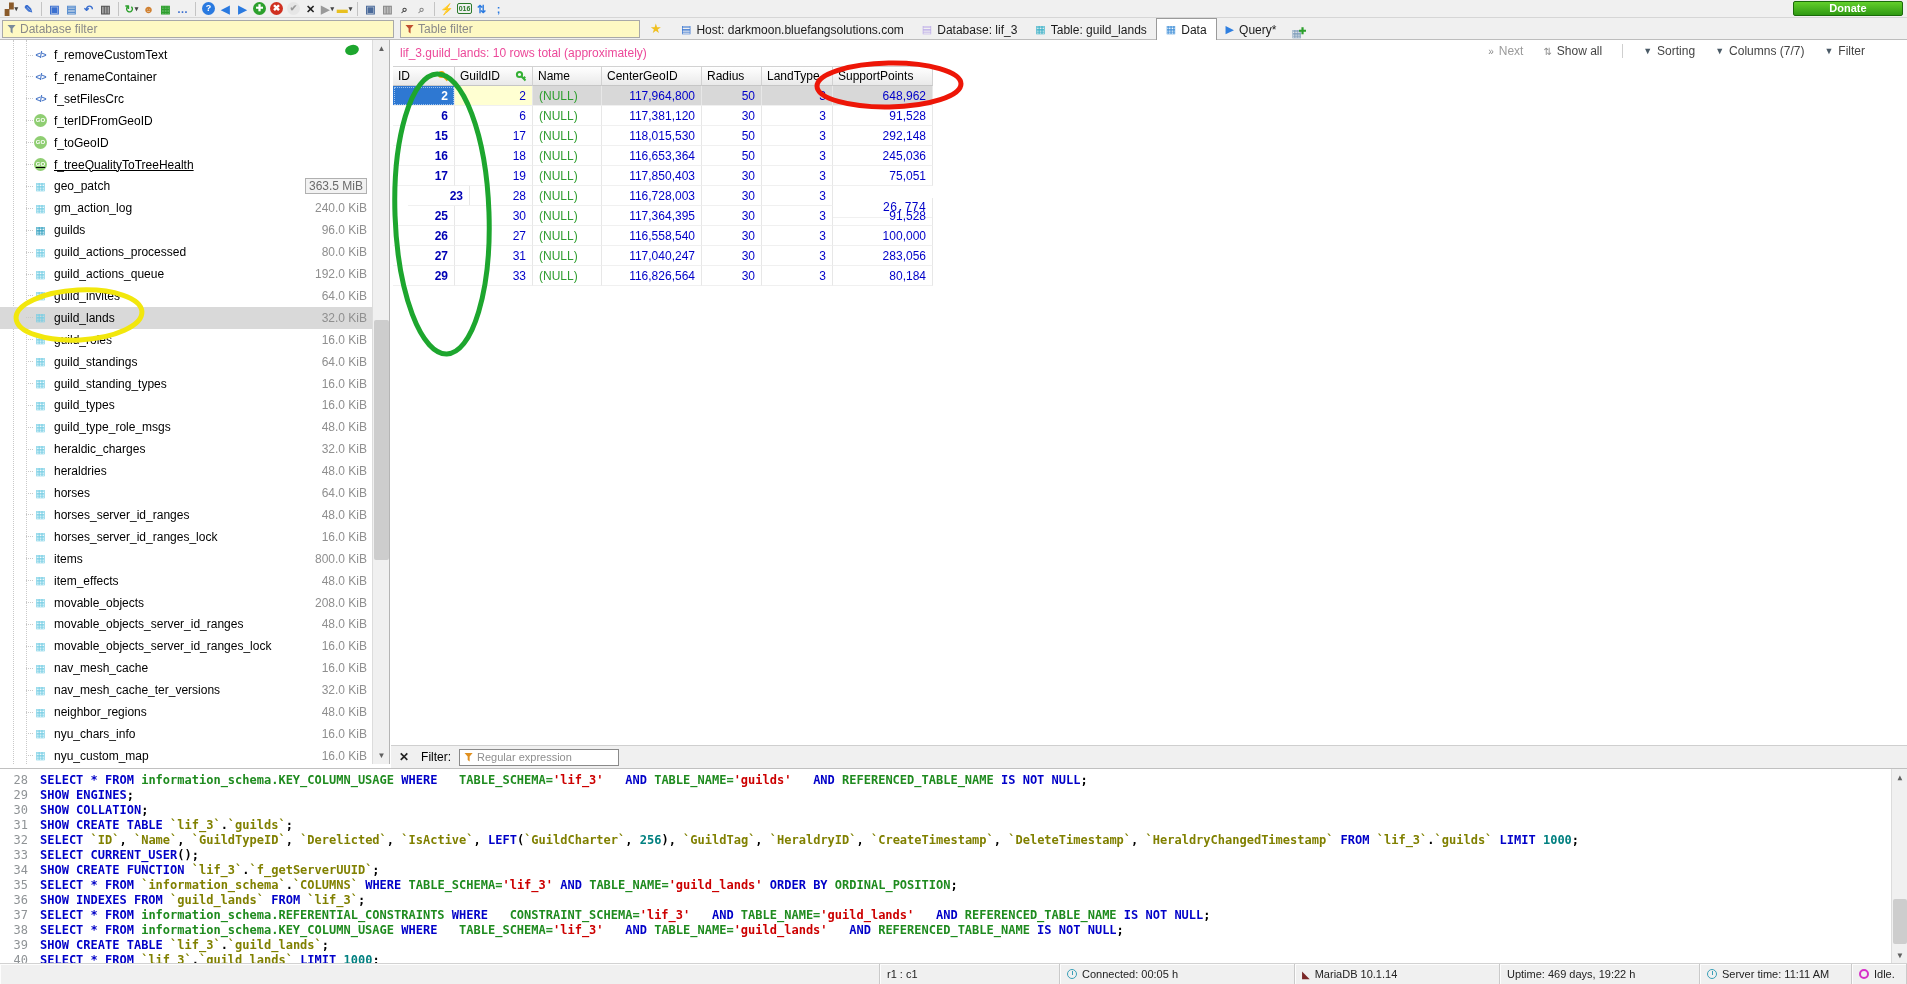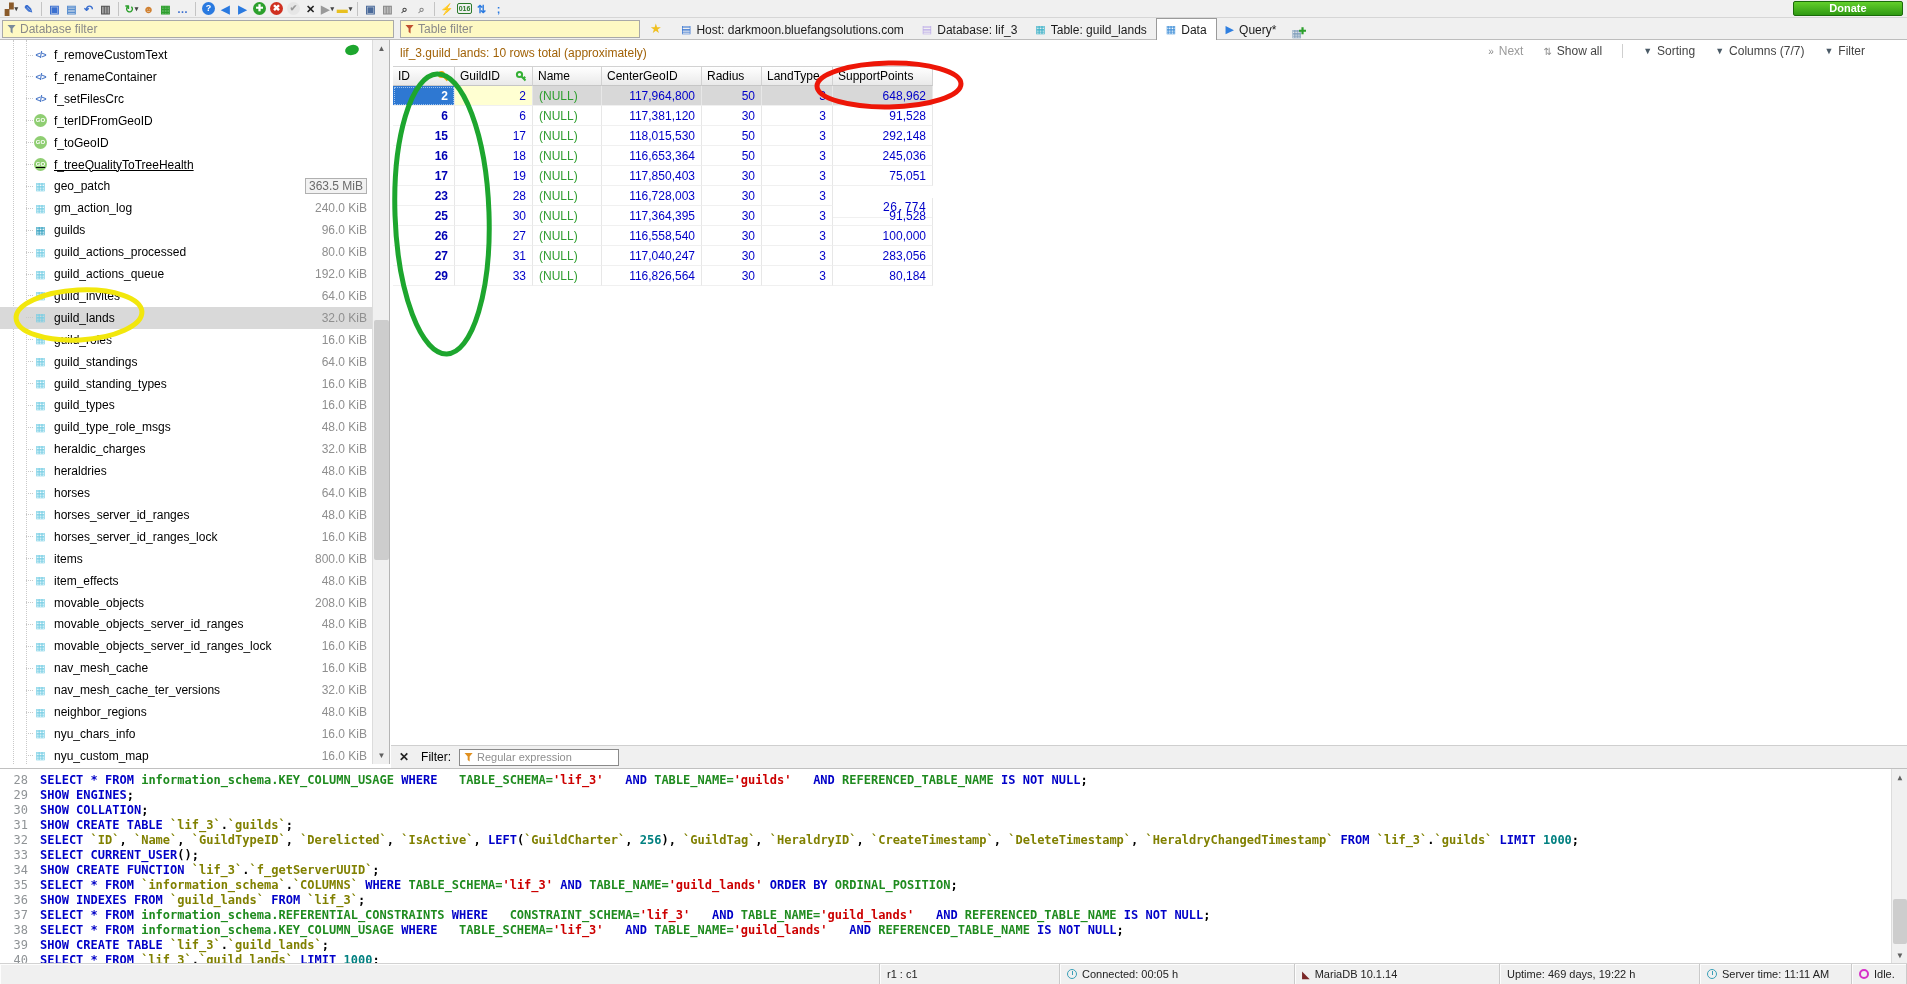--- a/index.html
+++ b/index.html
@@ -52,21 +52,21 @@
   .ticon.tbldark { color:#2f9fbf; }
   .tlabel { flex:1; white-space:nowrap; overflow:hidden; }
   .tsize { color:#8f8f8f; margin-right:6px; white-space:nowrap; }
   .tsize.boxed { border:1px solid #b0b0b0; background:#f2f2f2; color:#6a6a6a; padding:0 3px; }
   .sb-scroll { position:absolute; right:0; top:0; width:17px; height:100%; background:#f0f0f0; border-left:1px solid #dcdcdc; }
   .sb-arrow { position:absolute; left:0; width:17px; height:17px; background:#f0f0f0; color:#606060;
     font-size:8px; text-align:center; line-height:17px; cursor:pointer; }
   .sb-thumb { position:absolute; left:1px; width:15px; background:#cdcdcd; border-radius:2px; cursor:pointer; }
 
   
-  .panel-title { position:absolute; left:400px; top:46px; color:#a16207; }
+  .panel-title { position:absolute; left:400px; top:46px; color:#ec4899; }
   .grid-controls { position:absolute; top:44px; right:42px; display:flex; align-items:center; gap:20px; color:#444; }
   .gc { display:flex; align-items:center; gap:5px; cursor:pointer; }
   .gc .ic { color:#8a8a8a; font-size:10px; }
   .gc .tri { color:#4a5a66; font-size:9px; }
   .gc.dim { color:#9a9a9a; }
   .gc-sep { width:1px; height:14px; background:#cfcfcf; }
 
   .grid { position:absolute; left:393px; top:66px; }
   .gh-cell { position:absolute; top:0; height:20px; background:linear-gradient(#ffffff,#e9e9e9);
     border-right:1px solid #d2d2d2; border-bottom:1px solid #c6c6c6; border-top:1px solid #d2d2d2;
@@ -537,21 +537,21 @@
       <div class="g-cell num" style="left: 309px; top: 80px; width: 60px;">50</div>
       <div class="g-cell num" style="left: 369px; top: 80px; width: 71px;">3</div>
       <div class="g-cell num" style="left: 440px; top: 80px; width: 100px;">245,036</div>
       <div class="g-cell num idcol" style="left: 0px; top: 100px; width: 62px;">17</div>
       <div class="g-cell num" style="left: 62px; top: 100px; width: 78px;">19</div>
       <div class="g-cell null" style="left: 140px; top: 100px; width: 69px;">(NULL)</div>
       <div class="g-cell num" style="left: 209px; top: 100px; width: 100px;">117,850,403</div>
       <div class="g-cell num" style="left: 309px; top: 100px; width: 60px;">30</div>
       <div class="g-cell num" style="left: 369px; top: 100px; width: 71px;">3</div>
       <div class="g-cell num" style="left: 440px; top: 100px; width: 100px;">75,051</div>
-      <div class="g-cell num idcol" style="left: 0px; top: 120px; width: 62px;">23</div>
+      <div class="g-cell num idcol" style="left: 15px; top: 120px; width: 62px;">23</div>
       <div class="g-cell num" style="left: 62px; top: 120px; width: 78px;">28</div>
       <div class="g-cell null" style="left: 140px; top: 120px; width: 69px;">(NULL)</div>
       <div class="g-cell num" style="left: 209px; top: 120px; width: 100px;">116,728,003</div>
       <div class="g-cell num" style="left: 309px; top: 120px; width: 60px;">30</div>
       <div class="g-cell num" style="left: 369px; top: 120px; width: 71px;">3</div>
       <div class="g-cell num" style="left: 440px; top: 132px; width: 100px; font-family: Liberation Mono, monospace;">26,774</div>
       <div class="g-cell num idcol" style="left: 0px; top: 140px; width: 62px; text-align: center;">25</div>
       <div class="g-cell num" style="left: 62px; top: 140px; width: 78px;">30</div>
       <div class="g-cell null" style="left: 140px; top: 140px; width: 69px;">(NULL)</div>
       <div class="g-cell num" style="left: 209px; top: 140px; width: 100px;">117,364,395</div>

